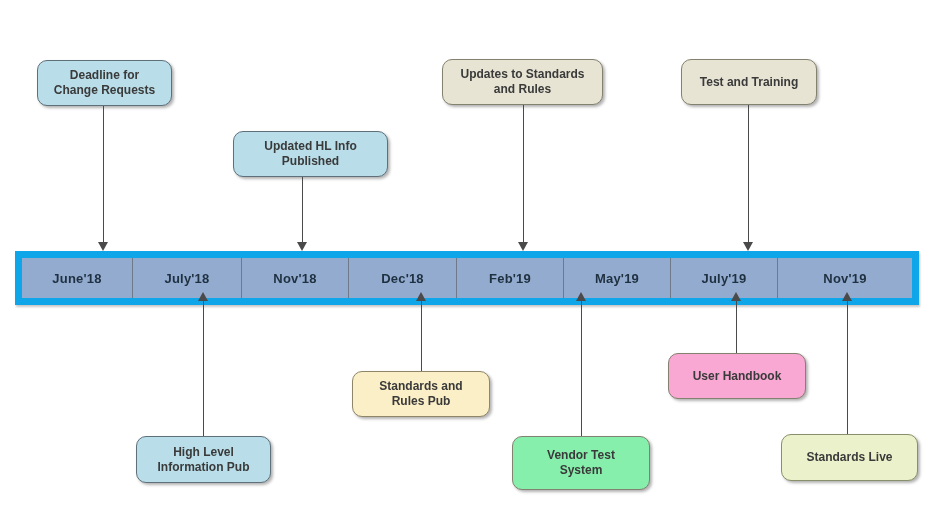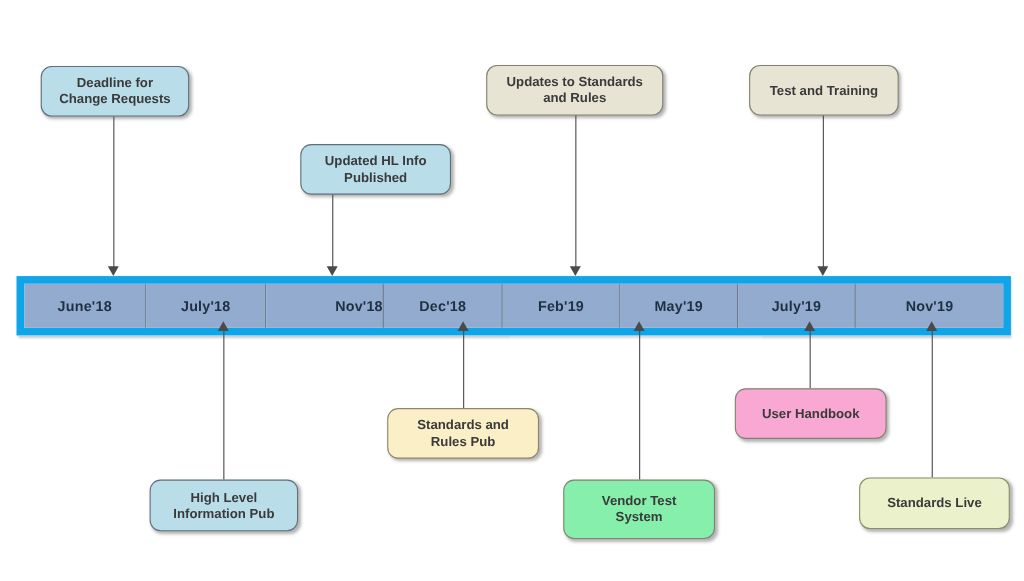--- a/index.html
+++ b/index.html
@@ -65,21 +65,21 @@
 </head>
 <body>
 
 <div class="canvas">
 
   <div class="event-box" style="left: 37px; top: 60px; width: 135px; height: 46px; background-color: rgb(185, 222, 233); border-color: rgb(95, 112, 123);">
     <span class="event-label">Deadline for
 Change Requests</span>
   </div>
 
-  <div class="event-box" style="left: 233px; top: 131px; width: 137px; height: 46px; background-color: rgb(185, 222, 233); border-color: rgb(95, 112, 123); margin-left: 40px;">
+  <div class="event-box" style="left: 233px; top: 131px; width: 155px; height: 46px; background-color: rgb(185, 222, 233); border-color: rgb(95, 112, 123);">
     <span class="event-label">Updated HL Info
 Published</span>
   </div>
 
   <div class="event-box" style="left: 442px; top: 59px; width: 161px; height: 46px; background-color: rgb(231, 228, 212); border-color: rgb(131, 129, 111);">
     <span class="event-label">Updates to Standards
 and Rules</span>
   </div>
 
   <div class="event-box" style="left: 681px; top: 59px; width: 136px; height: 46px; background-color: rgb(231, 228, 212); border-color: rgb(131, 129, 111);">
@@ -103,21 +103,21 @@
     <div class="head"></div>
   </div>
 
   <div class="timeline-bar">
     <div class="timeline-cell" style="width:111px;">
       <span>June'18</span>
     </div>
     <div class="timeline-cell" style="width:109px;">
       <span>July'18</span>
     </div>
-    <div class="timeline-cell" style="width:107px;justify-content:flex-end;">
+    <div class="timeline-cell" style="width:107px;">
       <span>Nov'18</span>
     </div>
     <div class="timeline-cell" style="width:108px;">
       <span>Dec'18</span>
     </div>
     <div class="timeline-cell" style="width:107px;">
       <span>Feb'19</span>
     </div>
     <div class="timeline-cell" style="width:107px;">
       <span>May'19</span>

